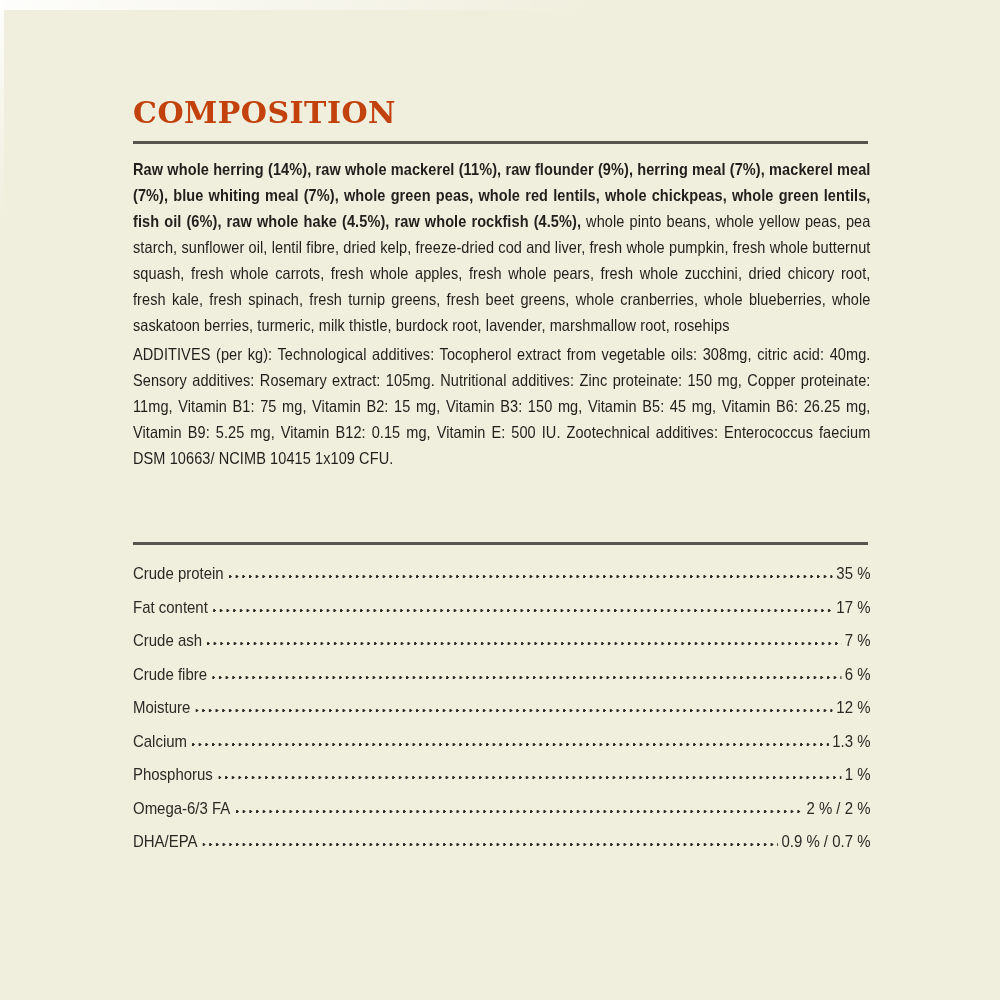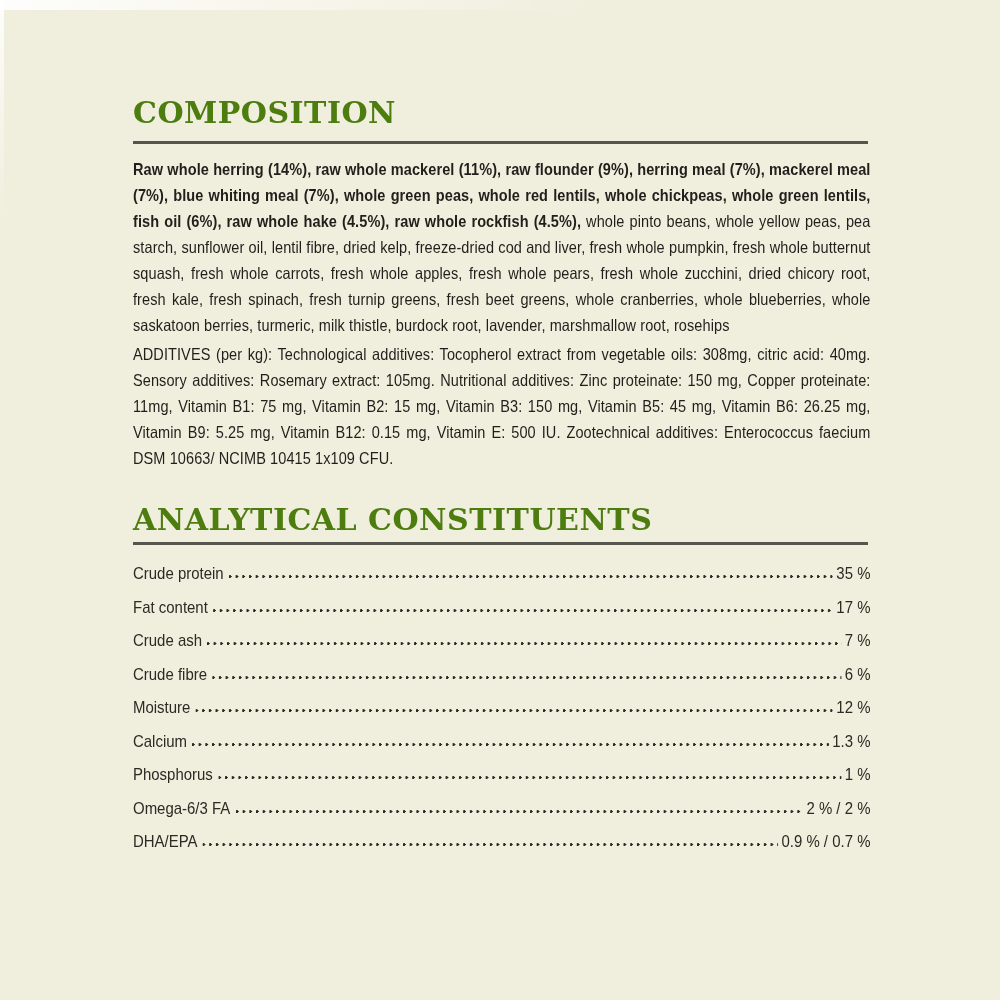--- a/index.html
+++ b/index.html
@@ -19,21 +19,21 @@
     height: 1000px;
   }
   .heading {
     position: absolute;
     left: 0;
     margin: 0;
     font-family: "DejaVu Serif", serif;
     font-weight: 700;
     font-size: 30px;
     letter-spacing: 0.5px;
-    color: #4d7c0f;
+    color: #c2410c;
     white-space: nowrap;
   }
   .rule {
     position: absolute;
     left: 0;
     width: 735px;
     height: 3px;
     background: #57564e;
   }
   .condensed {
@@ -107,21 +107,20 @@
     <div id="rule1" class="rule"></div>
 
     <div id="p1" class="condensed">
       <p class="para"><span class="bold">Raw whole herring (14%), raw whole mackerel (11%), raw flounder (9%), herring meal (7%), mackerel meal (7%), blue whiting meal (7%), whole green peas, whole red lentils, whole chickpeas, whole green lentils, fish oil (6%), raw whole hake (4.5%), raw whole rockfish (4.5%),</span><span> whole pinto beans, whole yellow peas, pea starch, sunflower oil, lentil fibre, dried kelp, freeze-dried cod and liver, fresh whole pumpkin, fresh whole butternut squash, fresh whole carrots, fresh whole apples, fresh whole pears, fresh whole zucchini, dried chicory root, fresh kale, fresh spinach, fresh turnip greens, fresh beet greens, whole cranberries, whole blueberries, whole saskatoon berries, turmeric, milk thistle, burdock root, lavender, marshmallow root, rosehips</span></p>
     </div>
 
     <div id="p2" class="condensed">
       <p class="para">ADDITIVES (per kg): Technological additives: Tocopherol extract from vegetable oils: 308mg, citric acid: 40mg. Sensory additives: Rosemary extract: 105mg. Nutritional additives: Zinc proteinate: 150 mg, Copper proteinate: 11mg, Vitamin B1: 75 mg, Vitamin B2: 15 mg, Vitamin B3: 150 mg, Vitamin B5: 45 mg, Vitamin B6: 26.25 mg, Vitamin B9: 5.25 mg, Vitamin B12: 0.15 mg, Vitamin E: 500 IU. Zootechnical additives: Enterococcus faecium DSM 10663/ NCIMB 10415 1x109 CFU.</p>
     </div>
 
-    <h1 id="h2" class="heading">ANALYTICAL CONSTITUENTS</h1>
 
     <div id="rule2" class="rule"></div>
 
     <div id="table" class="condensed">
 
         <div class="table-row">
           <span class="label">Crude protein</span>
           <span class="leader"></span>
           <span class="value">35 %</span>
         </div>

